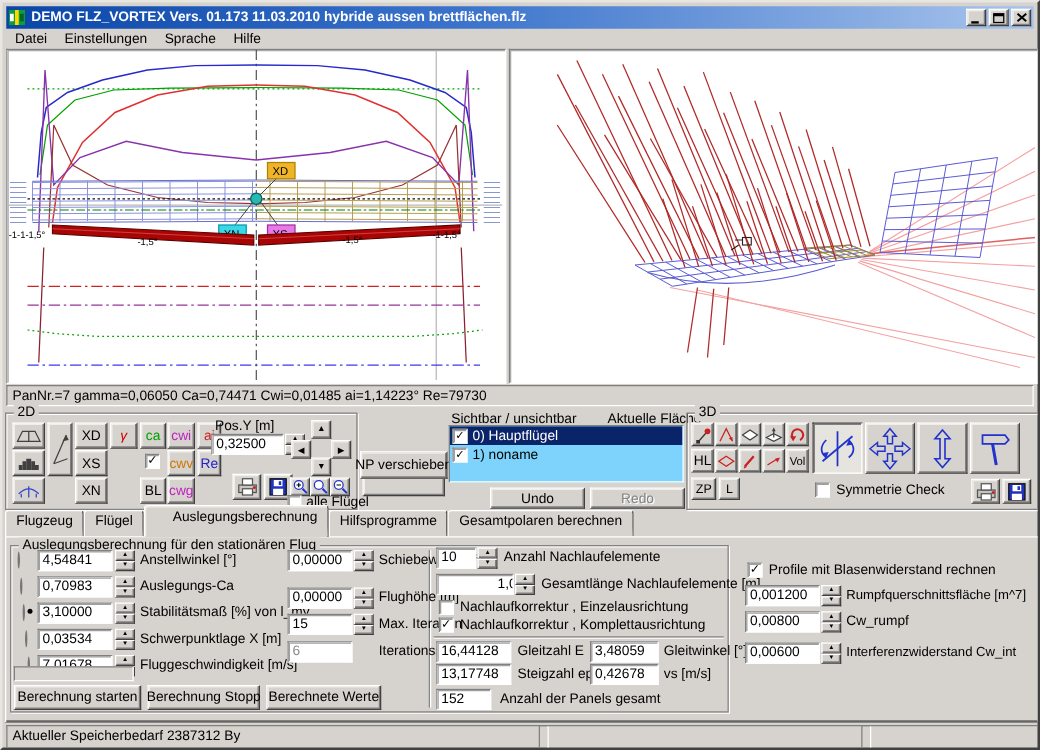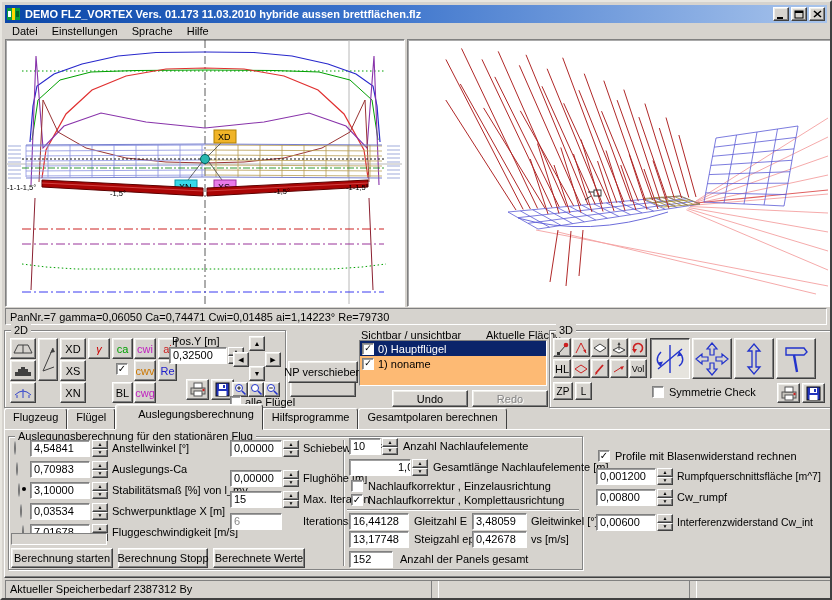--- a/index.html
+++ b/index.html
@@ -46,21 +46,21 @@
   .plot{background:#fff;border:1px solid;border-color:#808080 #ffffff #ffffff #808080;
         box-shadow:inset 1px 1px 0 rgba(64,64,64,.45);}
   
   .tabs{position:absolute;left:2px;top:407px;height:21px;display:flex;align-items:flex-end;}
   .tab{height:18px;padding:2px 8px 0;background:#d6d3ce;border:1px solid;border-color:#fff #404040 #d6d3ce #fff;
        border-radius:3px 3px 0 0;font-size:11px;margin-right:0;position:relative;}
   .tab.active{height:21px;z-index:3;padding-top:3px;box-shadow:inset 1px 1px 0 #efeee9;padding-left:22px;}
   .tabpage{position:absolute;left:2px;top:427px;width:828px;height:147px;background:#d6d3ce;
            border:1px solid;border-color:#fff #404040 #404040 #fff;box-shadow:inset -1px -1px 0 #808080;}
   
-  .listbox{background:#fdba74;overflow:hidden;}
+  .listbox{background:#7dd3fc;overflow:hidden;}
   .lst-item{height:15px;display:flex;align-items:center;font-size:11px;padding-left:2px;gap:4px;}
   .lst-item.selected{background:#0a246a;color:#fff;}
   .lst-item .cb{width:10px;height:10px;font-size:9px;line-height:8px;flex:none;}
   
   .statusbar-panel{position:absolute;top:578px;height:18px;border:1px solid;border-color:#808080 #fff #fff #808080;
                    font-size:11px;line-height:16px;padding:0 4px;white-space:nowrap;overflow:hidden;}
   .disabled-txt{color:#848484;text-shadow:1px 1px 0 #fff;}
   .vsep{position:absolute;width:1px;background:#848484;box-shadow:1px 0 0 #fff;}
   .hsep{position:absolute;height:1px;background:#848484;box-shadow:0 1px 0 #fff;}
   svg text{font-family:"Liberation Sans","DejaVu Sans",sans-serif;}

